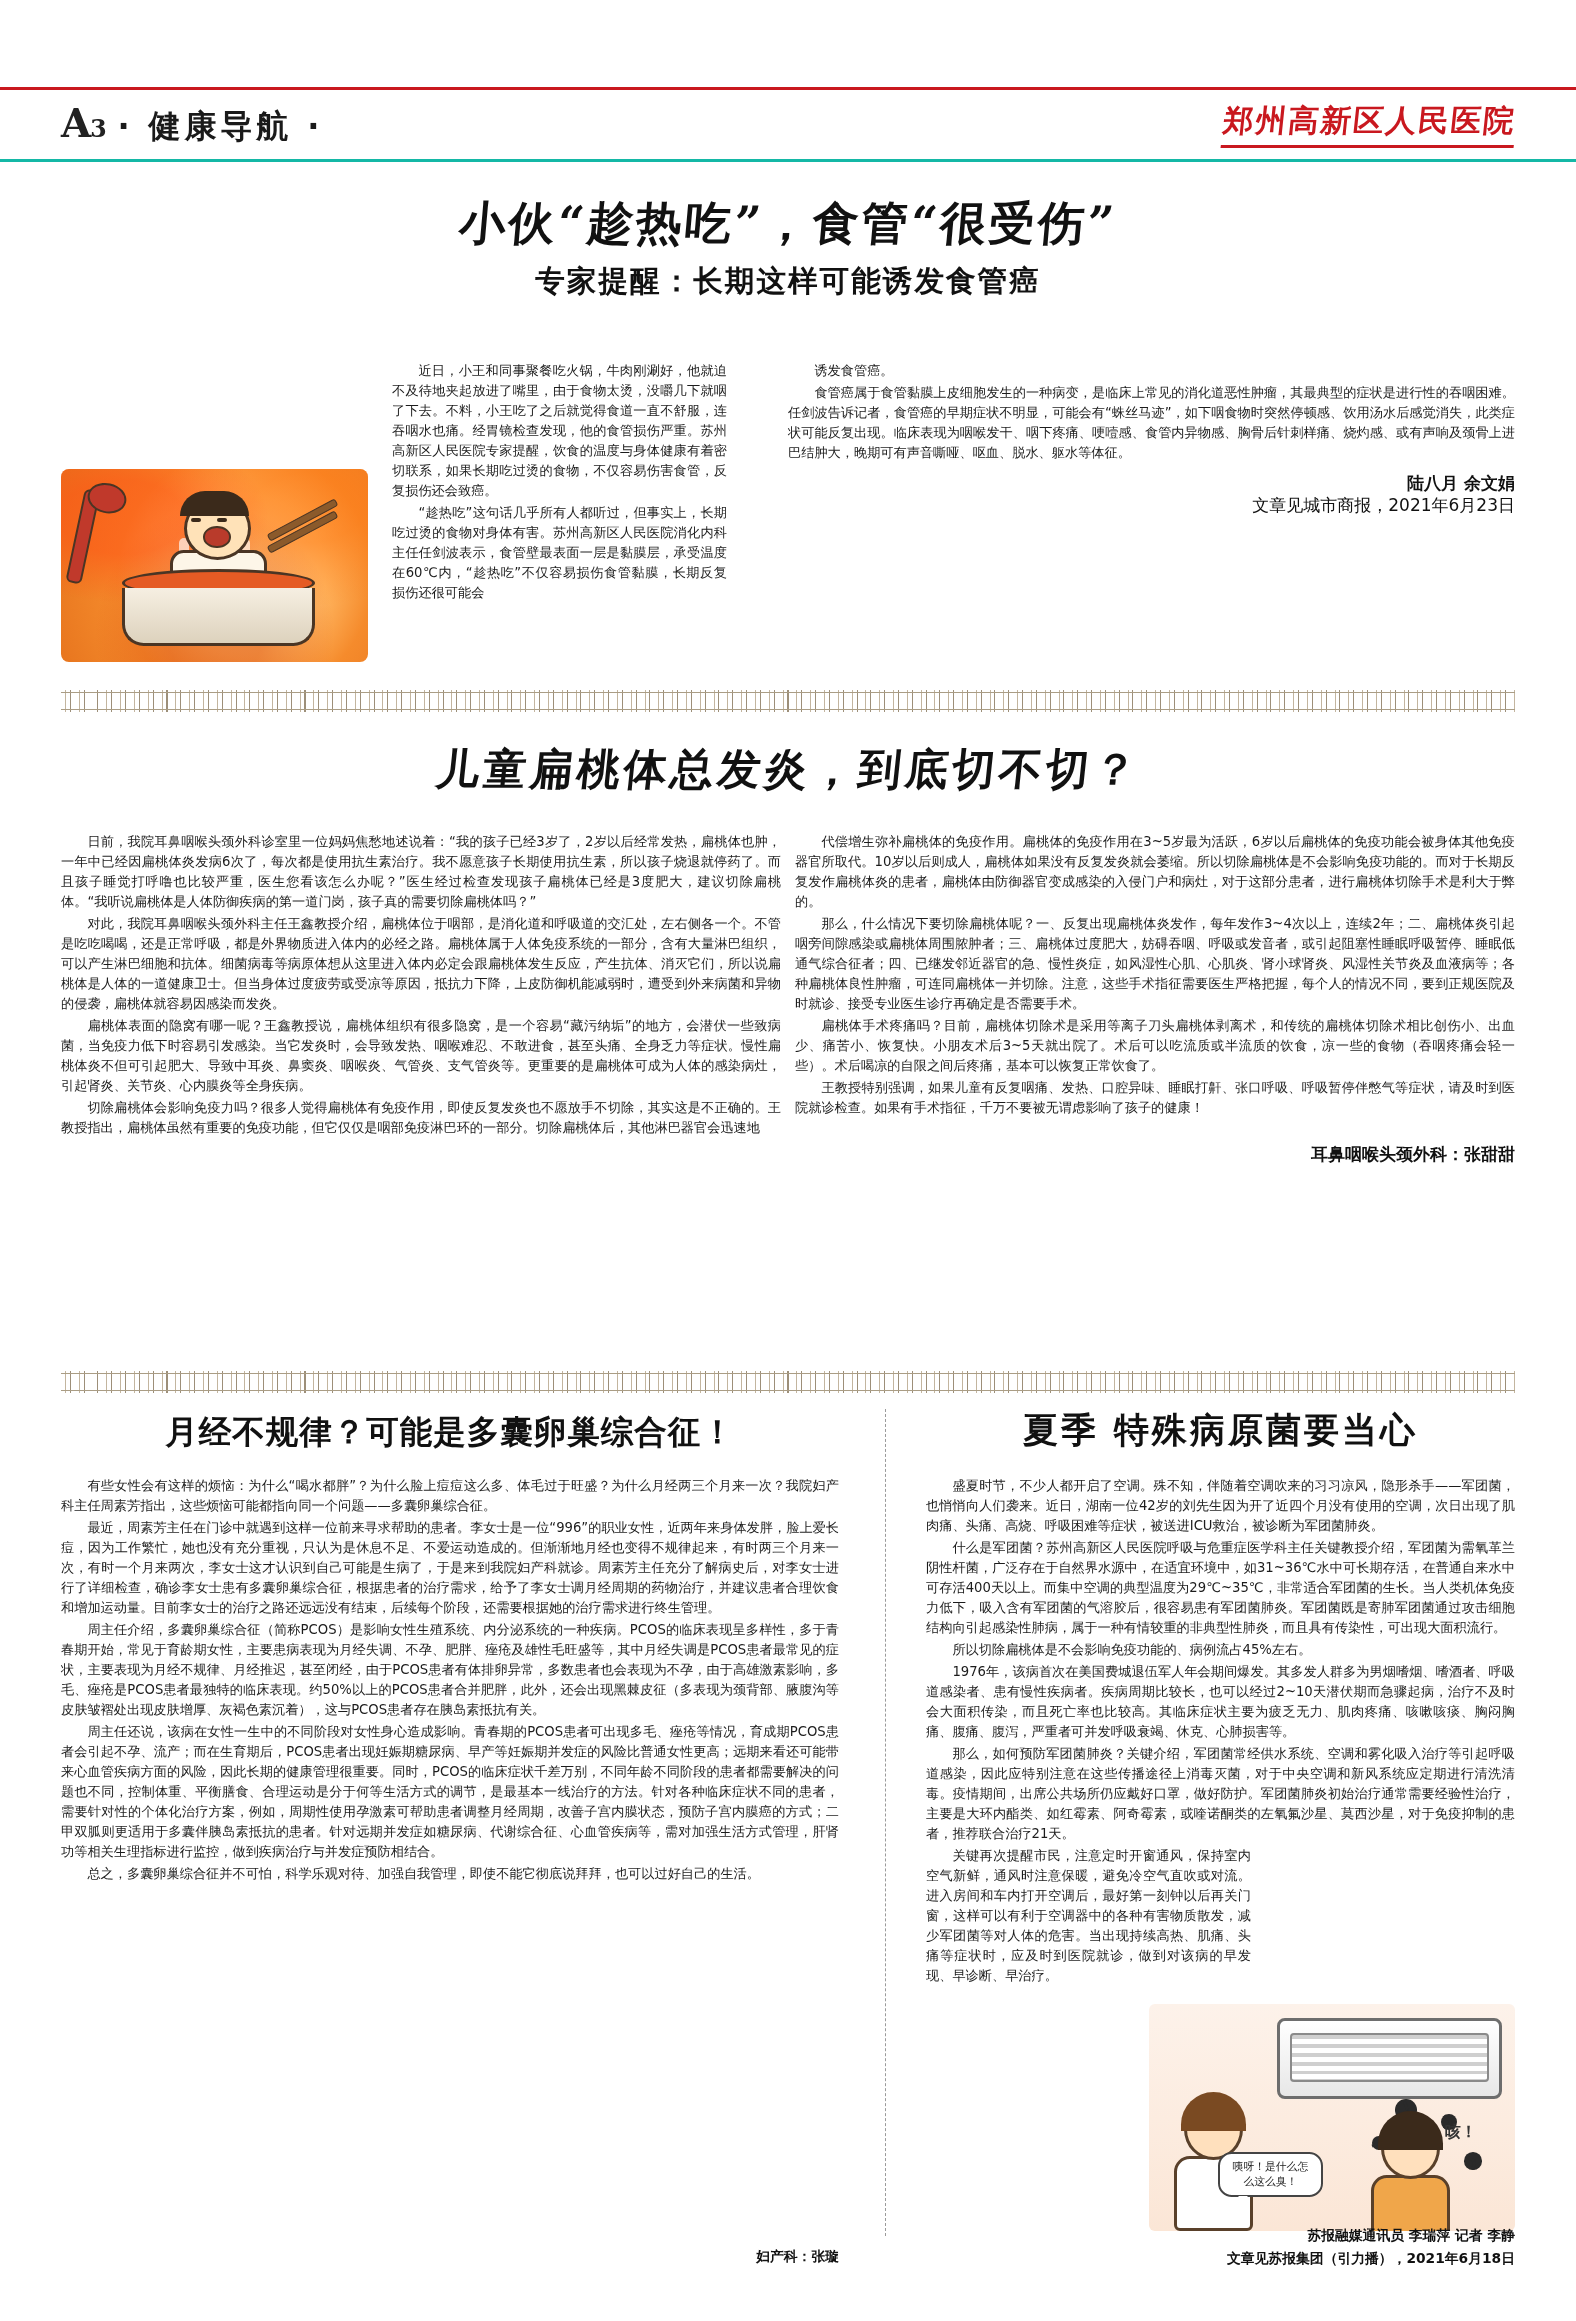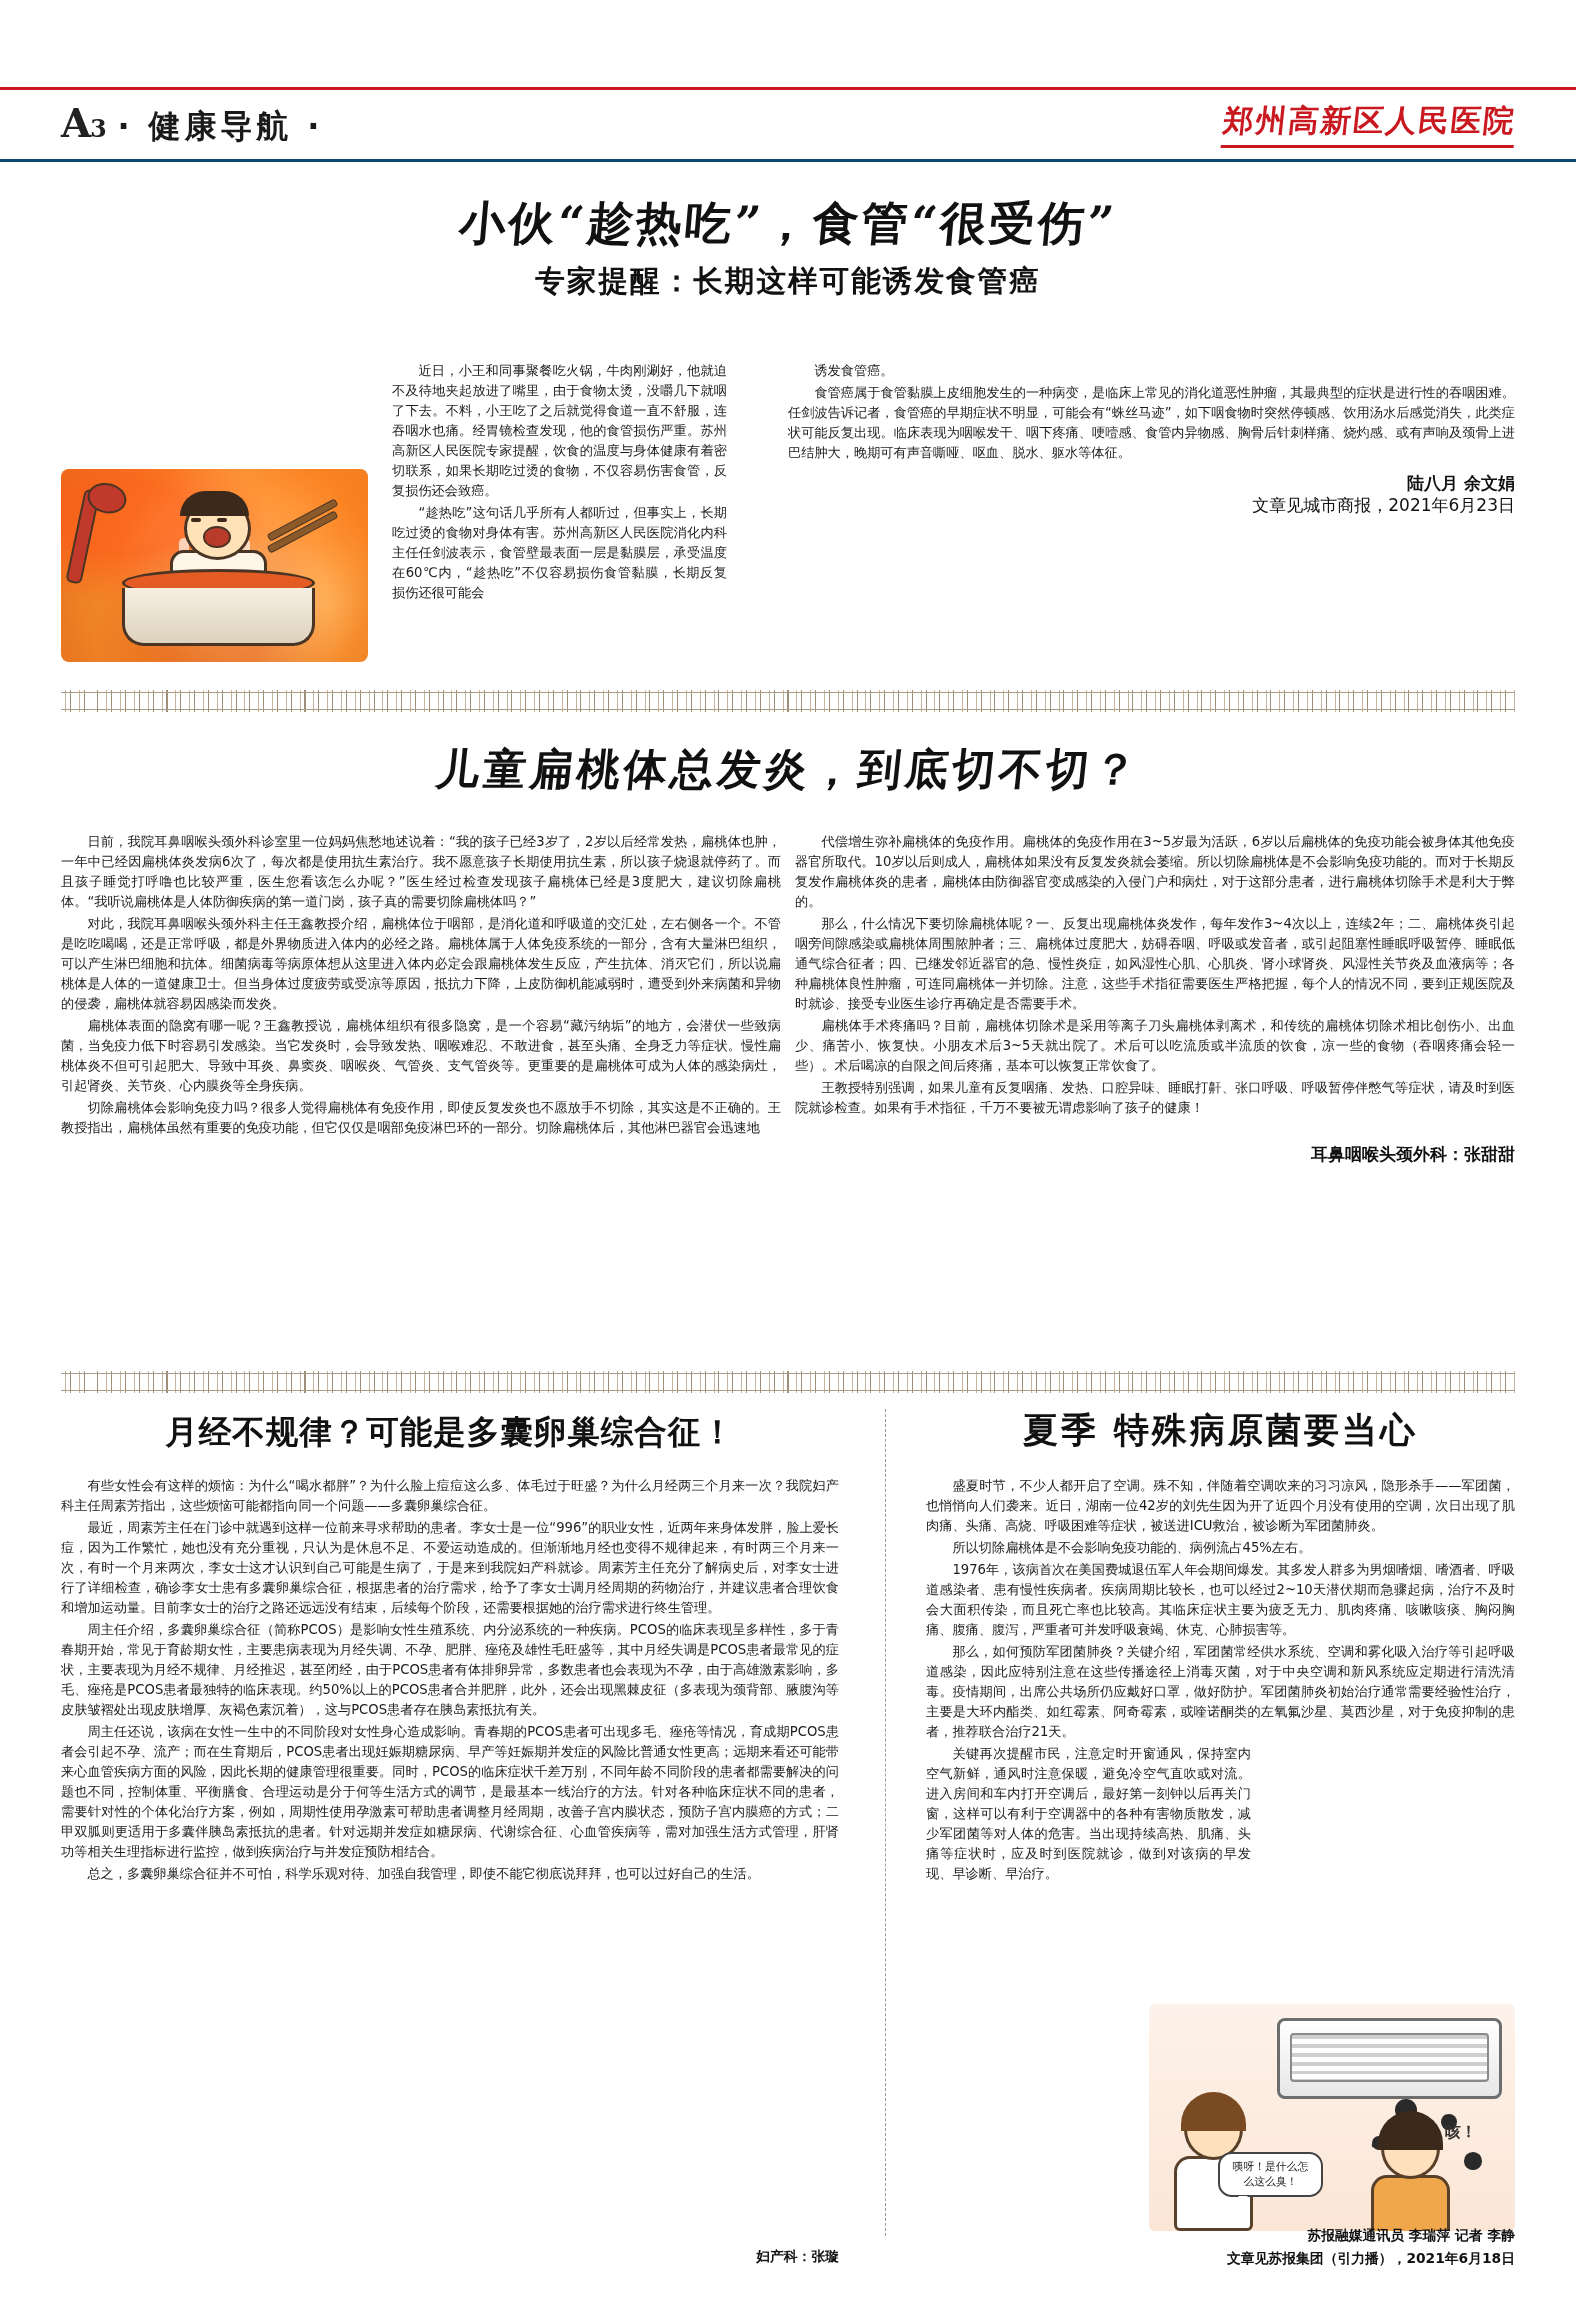--- a/index.html
+++ b/index.html
@@ -15,21 +15,21 @@
     background:#ffffff;
     box-sizing:border-box;
     overflow:hidden;
   }
   
   .masthead{
     position:absolute;
     left:0; right:0; top:87px;
     height:75px;
     border-top:3.9px solid #c9181f;
-    border-bottom:3px solid #0c4a6e;
+    border-bottom:3px solid #14b8a6;
     display:flex;
     align-items:center;
     justify-content:space-between;
     padding:0 61px;
     box-sizing:border-box;
   }
   .mast-left{display:flex;align-items:baseline;gap:11.8px;}
   .page-code{
     font-family:"DejaVu Serif","Liberation Serif",serif;
     font-size:39px;
@@ -344,20 +344,21 @@
   </div>
 
   <div class="bottom-byline" style="left:61px;top:2248px;width:778px;text-align:right;">妇产科：张璇</div>
 
   <div class="article" style="left:926px;top:1407px;width:589px;">
     <div class="headline3" style="font-size:35px;letter-spacing:3px;">夏季 特殊病原菌要当心</div>
   </div>
 
   <div class="article" style="left:926px;top:1476px;width:589px;">
     <p class="body">盛夏时节，不少人都开启了空调。殊不知，伴随着空调吹来的习习凉风，隐形杀手——军团菌，也悄悄向人们袭来。近日，湖南一位42岁的刘先生因为开了近四个月没有使用的空调，次日出现了肌肉痛、头痛、高烧、呼吸困难等症状，被送进ICU救治，被诊断为军团菌肺炎。</p>
+    <p class="body">什么是军团菌？苏州高新区人民医院呼吸与危重症医学科主任关键教授介绍，军团菌为需氧革兰阴性杆菌，广泛存在于自然界水源中，在适宜环境中，如31~36℃水中可长期存活，在普通自来水中可存活400天以上。而集中空调的典型温度为29℃~35℃，非常适合军团菌的生长。当人类机体免疫力低下，吸入含有军团菌的气溶胶后，很容易患有军团菌肺炎。军团菌既是寄肺军团菌通过攻击细胞结构向引起感染性肺病，属于一种有情较重的非典型性肺炎，而且具有传染性，可出现大面积流行。</p>
     <p class="body">所以切除扁桃体是不会影响免疫功能的、病例流占45%左右。</p>
     <p class="body">1976年，该病首次在美国费城退伍军人年会期间爆发。其多发人群多为男烟嗜烟、嗜酒者、呼吸道感染者、患有慢性疾病者。疾病周期比较长，也可以经过2~10天潜伏期而急骤起病，治疗不及时会大面积传染，而且死亡率也比较高。其临床症状主要为疲乏无力、肌肉疼痛、咳嗽咳痰、胸闷胸痛、腹痛、腹泻，严重者可并发呼吸衰竭、休克、心肺损害等。</p>
     <p class="body">那么，如何预防军团菌肺炎？关键介绍，军团菌常经供水系统、空调和雾化吸入治疗等引起呼吸道感染，因此应特别注意在这些传播途径上消毒灭菌，对于中央空调和新风系统应定期进行清洗清毒。疫情期间，出席公共场所仍应戴好口罩，做好防护。军团菌肺炎初始治疗通常需要经验性治疗，主要是大环内酯类、如红霉素、阿奇霉素，或喹诺酮类的左氧氟沙星、莫西沙星，对于免疫抑制的患者，推荐联合治疗21天。</p>
     <p class="body" style="width:325px;">关键再次提醒市民，注意定时开窗通风，保持室内空气新鲜，通风时注意保暖，避免冷空气直吹或对流。进入房间和车内打开空调后，最好第一刻钟以后再关门窗，这样可以有利于空调器中的各种有害物质散发，减少军团菌等对人体的危害。当出现持续高热、肌痛、头痛等症状时，应及时到医院就诊，做到对该病的早发现、早诊断、早治疗。</p>
   </div>
 
   <div class="illus-ac">
     <div class="ac-unit">
       <div class="ac-vent"></div>
     </div>

